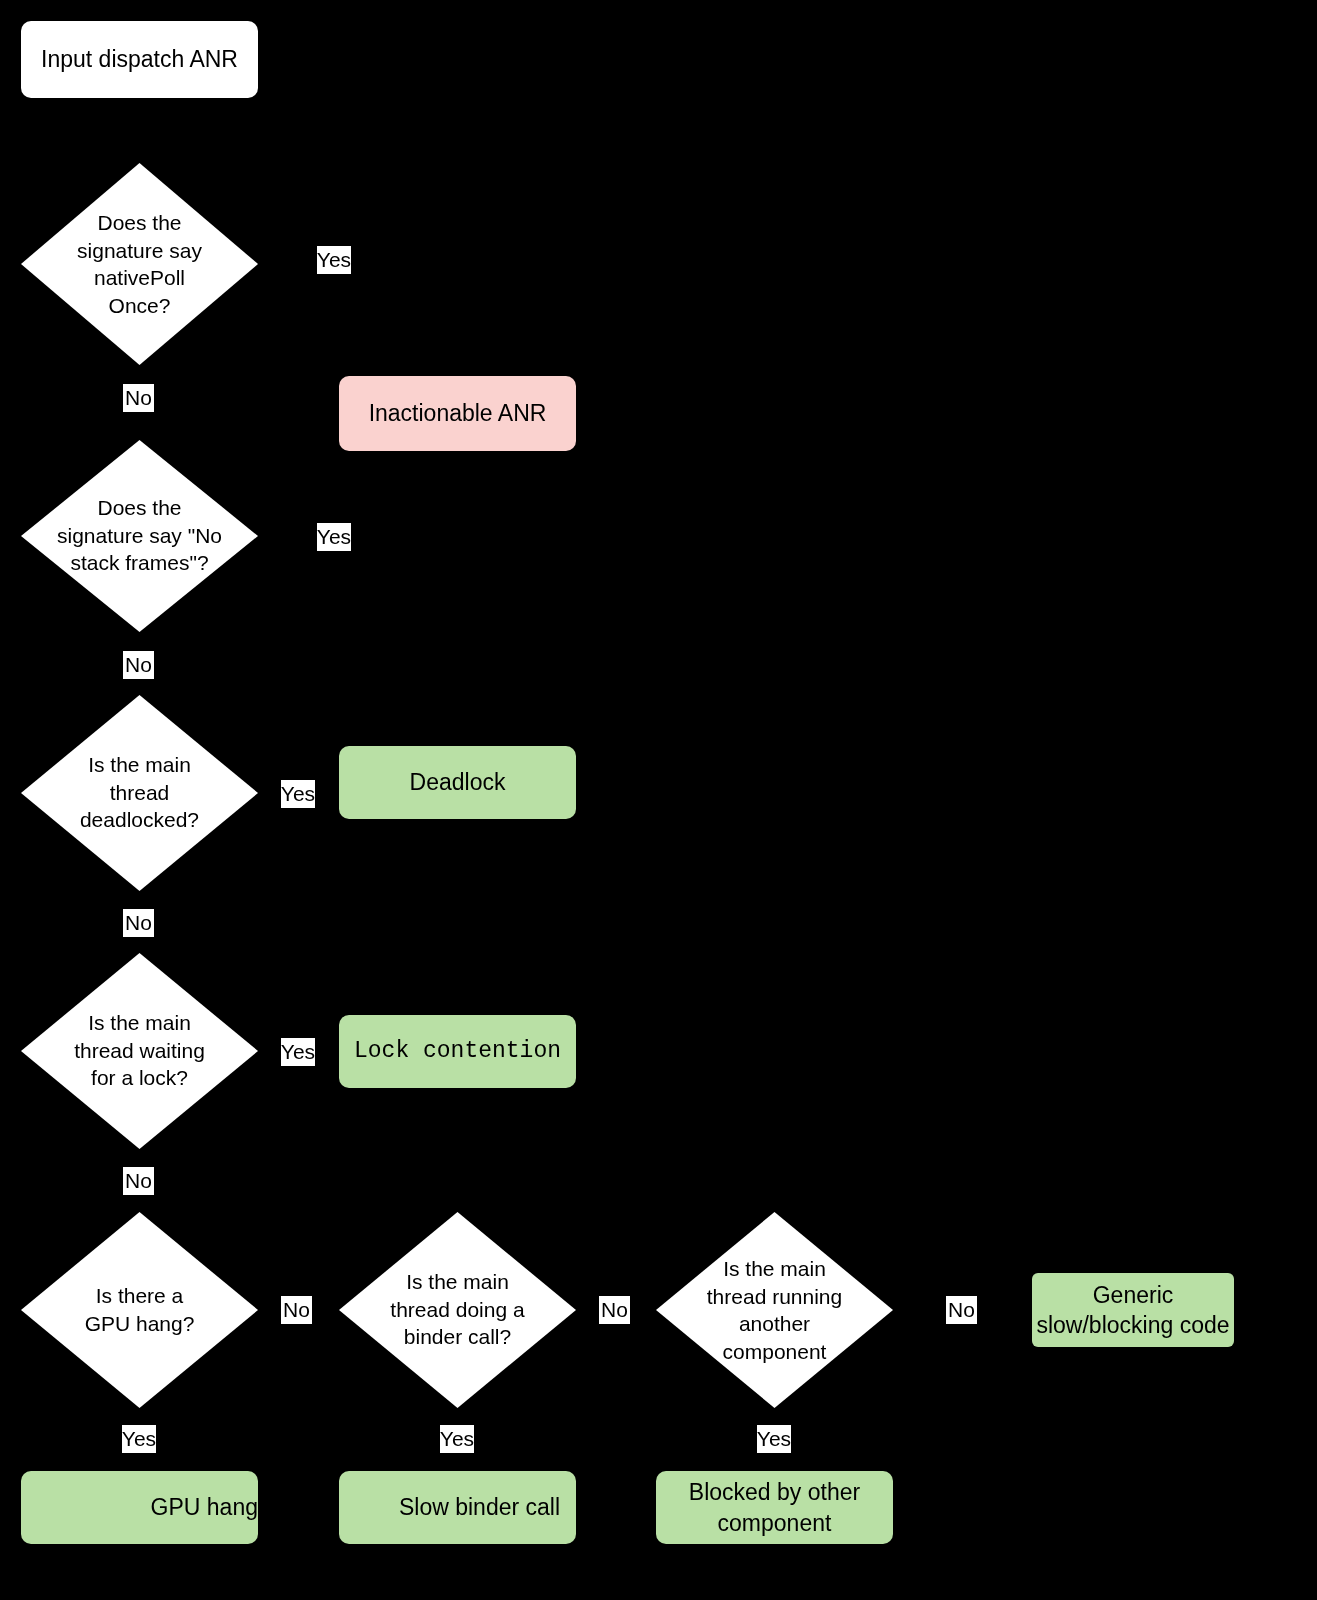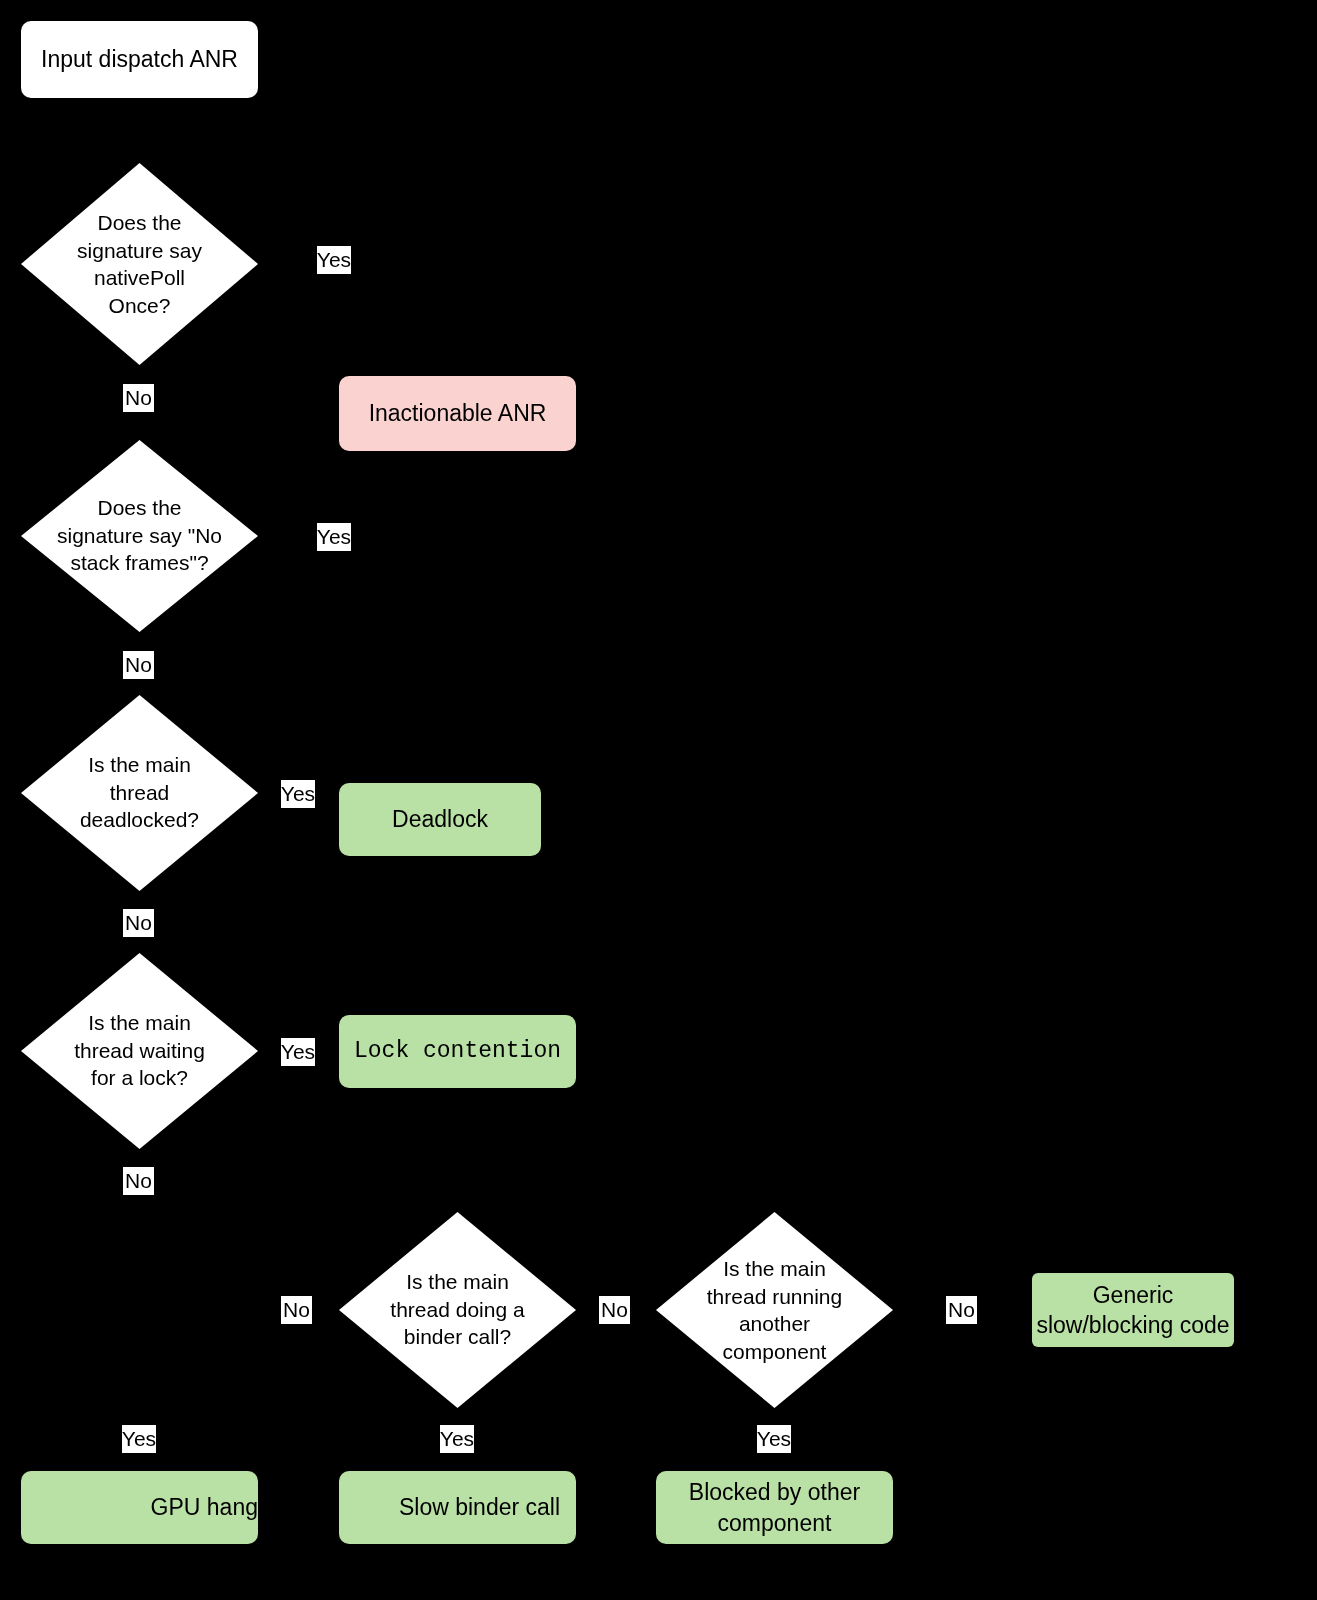--- a/index.html
+++ b/index.html
@@ -134,37 +134,42 @@
 for a lock?</div>
   </div>
 
   <div class="edge-label" style="left:281px; top:1038px; width:34px;">
     <span>Yes</span>
   </div>
   <div class="edge-label" style="left:123px; top:1167px; width:31px;">
     <span>No</span>
   </div>
 
+  <div class="diamond-wrap" style="left:21px; top:1212px; width:237px; height:196px;">
+    <div class="diamond-shape"></div>
+    <div class="diamond-label">Is there a
+GPU hang?</div>
+  </div>
 
   <div class="edge-label" style="left:122px; top:1425px; width:34px;">
     <span>Yes</span>
   </div>
   <div class="edge-label" style="left:281px; top:1296px; width:31px;">
     <span>No</span>
   </div>
 
   <div class="node rect green" style="left:21px; top:1471px; width:237px; height:73px;justify-content:flex-end;">
     <span>GPU hang</span>
   </div>
 
   <div class="node rect pink" style="left:339px; top:376px; width:237px; height:75px;">
     <span>Inactionable ANR</span>
   </div>
 
-  <div class="node rect green" style="left:339px; top:783px; width:202px; height:73px;">
+  <div class="node rect green" style="left:339px; top:746px; width:237px; height:73px;">
     <span>Deadlock</span>
   </div>
 
   <div class="node rect green" style="left:339px; top:1015px; width:237px; height:73px;font-family:Liberation Mono, monospace;">
     <span>Lock contention</span>
   </div>
 
   <div class="diamond-wrap" style="left:339px; top:1212px; width:237px; height:196px;">
     <div class="diamond-shape"></div>
     <div class="diamond-label wide">Is the main

